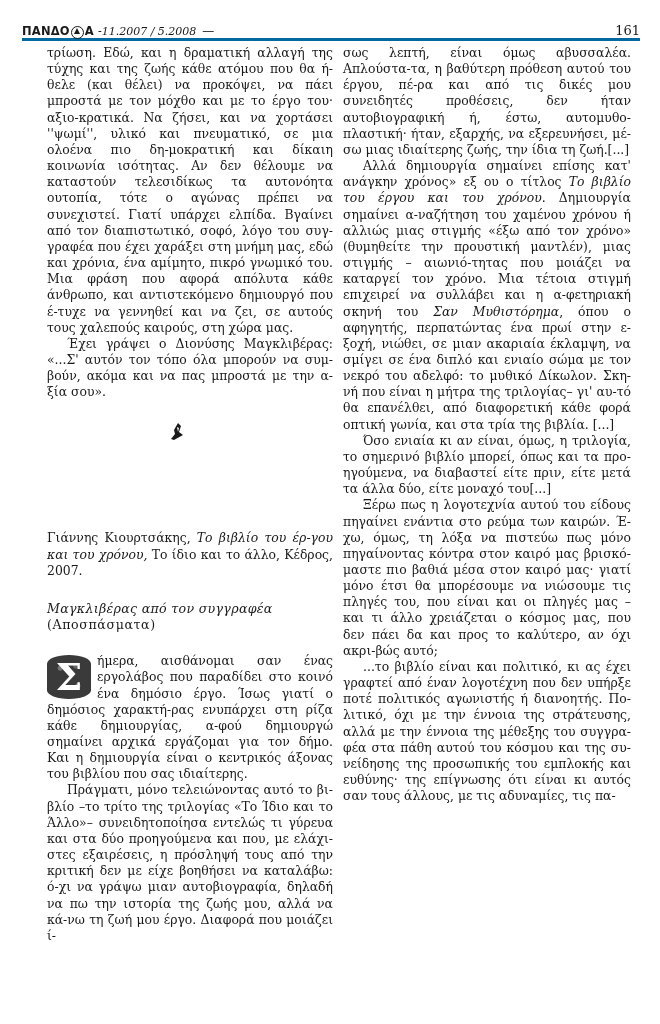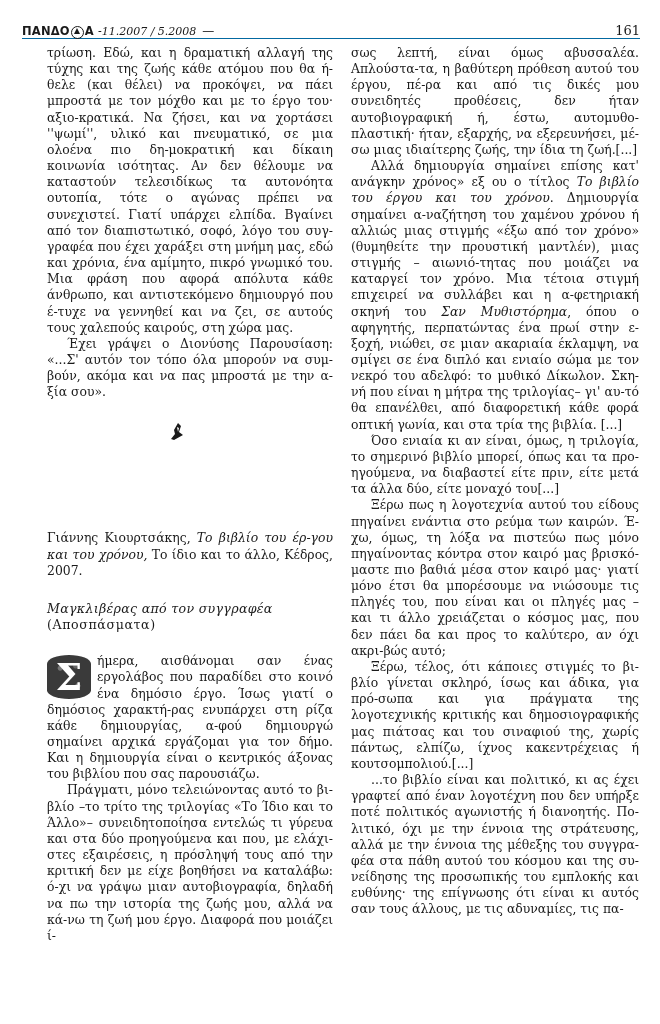--- a/index.html
+++ b/index.html
@@ -4,33 +4,33 @@
 <style>
   html, body { margin: 0; padding: 0; background: #ffffff; }
   body {
     width: 660px; height: 1024px; position: relative; overflow: hidden;
     font-family: "DejaVu Serif", "Liberation Serif", serif;
     color: #1a1a1a;
   }
   .header {
     position: absolute; left: 22px; top: 14px; width: 618px; height: 24px;
     display: flex; align-items: baseline;
-    border-bottom: 1px solid #0369a1;
+    border-bottom: 3px solid #0369a1;
   }
   .logo { font-family: "DejaVu Sans", "Liberation Sans", sans-serif; font-weight: bold; font-size: 11.5px; letter-spacing: 0.2px; display: inline-flex; align-items: center; }
   .logo-mark { display: inline-block; width: 13px; height: 13px; border: 1.5px solid #1a1a1a; border-radius: 50%; position: relative; margin: 0 1px; box-sizing: border-box; top: 1px; }
   .logo-mark::after { content: ""; position: absolute; left: 2px; top: 1.5px; border-left: 3.5px solid transparent; border-right: 3.5px solid transparent; border-bottom: 6px solid #1a1a1a; }
   .issue { font-style: italic; font-size: 11px; margin-left: 4px; margin-top: 11px; }
   .dash { font-size: 12px; margin: 0 6px; }
   .authors { font-style: italic; font-size: 13px; }
   .pagenum { margin-left: auto; font-size: 13px; }
 
   .col { position: absolute; top: 45px; width: 286px; font-size: 12.4px; line-height: 16.15px; text-align: justify; hyphens: manual; }
   .col.left { left: 27px; margin-left: 20px; }
-  .col.right { left: 351px; width: 288px; }
+  .col.right { left: 343px; width: 288px; }
   .col p { margin: 0; }
   .indent { text-indent: 20px; }
   .sig { text-align: right; margin-top: 2px !important; }
   .fleuron { position: relative; height: 130px; }
   .fleuron-icon { position: absolute; left: 121px; top: 22px; width: 18px; height: 20px; }
   .citation { margin-top: 0 !important; }
   .citation i { font-style: italic; }
   .section-title { margin-top: 22px !important; font-style: italic; font-size: 12.6px; letter-spacing: 0.3px; }
   .section-sub { text-align: left; letter-spacing: 0.6px; font-size: 12.6px; margin-bottom: 20px !important; }
   .dropcap-wrap { position: relative; }
@@ -51,45 +51,44 @@
       <span class="logo-mark"></span>
       <span>Α</span>
   </span>
   <span class="issue">-11.2007 / 5.2008</span>
   <span class="dash">—</span>
   <span class="pagenum">161</span>
 </div>
 
 <div class="col left">
   <p>τρίωση. Εδώ, και η δραματική αλλαγή της τύχης και της ζωής κάθε ατόμου που θα ή-θελε (και θέλει) να προκόψει, να πάει μπροστά με τον μόχθο και με το έργο του· αξιο-κρατικά. Να ζήσει, και να χορτάσει ''ψωμί'', υλικό και πνευματικό, σε μια ολοένα πιο δη-μοκρατική και δίκαιη κοινωνία ισότητας. Αν δεν θέλουμε να καταστούν τελεσιδίκως τα αυτονόητα ουτοπία, τότε ο αγώνας πρέπει να συνεχιστεί. Γιατί υπάρχει ελπίδα. Βγαίνει από τον διαπιστωτικό, σοφό, λόγο του συγ-γραφέα που έχει χαράξει στη μνήμη μας, εδώ και χρόνια, ένα αμίμητο, πικρό γνωμικό του. Μια φράση που αφορά απόλυτα κάθε άνθρωπο, και αντιστεκόμενο δημιουργό που έ-τυχε να γεννηθεί και να ζει, σε αυτούς τους χαλεπούς καιρούς, στη χώρα μας.</p>
-  <p class="indent">Έχει γράψει ο Διονύσης Παρουσίαση: «...Σ' αυτόν τον τόπο όλα μπορούν να συμ-βούν, ακόμα και να πας μπροστά με την α-ξία σου».</p>
+  <p class="indent">Έχει γράψει ο Διονύσης Μαγκλιβέρας: «...Σ' αυτόν τον τόπο όλα μπορούν να συμ-βούν, ακόμα και να πας μπροστά με την α-ξία σου».</p>
 
   <div class="fleuron">
     <svg class="fleuron-icon" viewBox="0 0 18 20">
       <path d="M10 1 L13 4 L11 10 L15 13 L6 18 L3 17 L7 12 L6 8 Z" fill="#1a1a1a"></path>
       <path d="M9 5 L11 6 L10 10 Z" fill="#ffffff"></path>
     </svg>
   </div>
 
   <p class="citation">
     <span>Γιάννης Κιουρτσάκης,</span>
     <i>Το βιβλίο του έρ-γου και του χρόνου,</i>
     <span>Το ίδιο και το άλλο, Κέδρος, 2007.</span>
   </p>
 
   <p class="section-title">Μαγκλιβέρας από τον συγγραφέα</p>
   <p class="section-sub">(Αποσπάσματα)</p>
 
   <div class="dropcap-wrap">
     <span class="dropcap">Σ</span>
-    <p>ήμερα, αισθάνομαι σαν ένας εργολάβος που παραδίδει στο κοινό ένα δημόσιο έργο. Ίσως γιατί ο δημόσιος χαρακτή-ρας ενυπάρχει στη ρίζα κάθε δημιουργίας, α-φού δημιουργώ σημαίνει αρχικά εργάζομαι για τον δήμο. Και η δημιουργία είναι ο κεντρικός άξονας του βιβλίου που σας παρουσιάζω.</p>
+    <p>ήμερα, αισθάνομαι σαν ένας εργολάβος που παραδίδει στο κοινό ένα δημόσιο έργο. Ίσως γιατί ο δημόσιος χαρακτή-ρας ενυπάρχει στη ρίζα κάθε δημιουργίας, α-φού δημιουργώ σημαίνει αρχικά εργάζομαι για τον δήμο. Και η δημιουργία είναι ο κεντρικός άξονας του βιβλίου που σας ιδιαίτερης.</p>
   </div>
   <p class="indent">Πράγματι, μόνο τελειώνοντας αυτό το βι-βλίο –το τρίτο της τριλογίας «Το Ίδιο και το Άλλο»– συνειδητοποίησα εντελώς τι γύρευα και στα δύο προηγούμενα και που, με ελάχι-στες εξαιρέσεις, η πρόσληψή τους από την κριτική δεν με είχε βοηθήσει να καταλάβω: ό-χι να γράψω μιαν αυτοβιογραφία, δηλαδή να πω την ιστορία της ζωής μου, αλλά να κά-νω τη ζωή μου έργο. Διαφορά που μοιάζει ί-</p>
 </div>
 
 <div class="col right">
   <p>σως λεπτή, είναι όμως αβυσσαλέα. Απλούστα-τα, η βαθύτερη πρόθεση αυτού του έργου, πέ-ρα και από τις δικές μου συνειδητές προθέσεις, δεν ήταν αυτοβιογραφική ή, έστω, αυτομυθο-πλαστική· ήταν, εξαρχής, να εξερευνήσει, μέ-σω μιας ιδιαίτερης ζωής, την ίδια τη ζωή.[...]</p>
   <p class="indent"><span>Αλλά δημιουργία σημαίνει επίσης κατ' ανάγκην χρόνος» εξ ου ο τίτλος </span><em class="it">Το βιβλίο του έργου και του χρόνου</em><span>. Δημιουργία σημαίνει α-ναζήτηση του χαμένου χρόνου ή αλλιώς μιας στιγμής «έξω από τον χρόνο» (θυμηθείτε την προυστική μαντλέν), μιας στιγμής – αιωνιό-τητας που μοιάζει να καταργεί τον χρόνο. Μια τέτοια στιγμή επιχειρεί να συλλάβει και η α-φετηριακή σκηνή του </span><em class="it">Σαν Μυθιστόρημα</em><span>, όπου ο αφηγητής, περπατώντας ένα πρωί στην ε-ξοχή, νιώθει, σε μιαν ακαριαία έκλαμψη, να σμίγει σε ένα διπλό και ενιαίο σώμα με τον νεκρό του αδελφό: το μυθικό Δίκωλον. Σκη-νή που είναι η μήτρα της τριλογίας– γι' αυ-τό θα επανέλθει, από διαφορετική κάθε φορά οπτική γωνία, και στα τρία της βιβλία. [...]</span></p>
   <p class="indent">Όσο ενιαία κι αν είναι, όμως, η τριλογία, το σημερινό βιβλίο μπορεί, όπως και τα προ-ηγούμενα, να διαβαστεί είτε πριν, είτε μετά τα άλλα δύο, είτε μοναχό του[...]</p>
   <p class="indent">Ξέρω πως η λογοτεχνία αυτού του είδους πηγαίνει ενάντια στο ρεύμα των καιρών. Έ-χω, όμως, τη λόξα να πιστεύω πως μόνο πηγαίνοντας κόντρα στον καιρό μας βρισκό-μαστε πιο βαθιά μέσα στον καιρό μας· γιατί μόνο έτσι θα μπορέσουμε να νιώσουμε τις πληγές του, που είναι και οι πληγές μας – και τι άλλο χρειάζεται ο κόσμος μας, που δεν πάει δα και προς το καλύτερο, αν όχι ακρι-βώς αυτό;</p>
-  <p class="indent">Ξέρω, τέλος, ότι κάποιες στιγμές το βι-βλίο γίνεται σκληρό, ίσως και άδικα, για πρό-σωπα και για πράγματα της λογοτεχνικής κριτικής και δημοσιογραφικής μας πιάτσας και του σιναφιού της, χωρίς πάντως, ελπίζω, ίχνος κακεντρέχειας ή κουτσομπολιού.[...]</p>
   <p class="indent">...το βιβλίο είναι και πολιτικό, κι ας έχει γραφτεί από έναν λογοτέχνη που δεν υπήρξε ποτέ πολιτικός αγωνιστής ή διανοητής. Πο-λιτικό, όχι με την έννοια της στράτευσης, αλλά με την έννοια της μέθεξης του συγγρα-φέα στα πάθη αυτού του κόσμου και της συ-νείδησης της προσωπικής του εμπλοκής και ευθύνης· της επίγνωσης ότι είναι κι αυτός σαν τους άλλους, με τις αδυναμίες, τις πα-</p>
 </div>
 
 </body></html>

